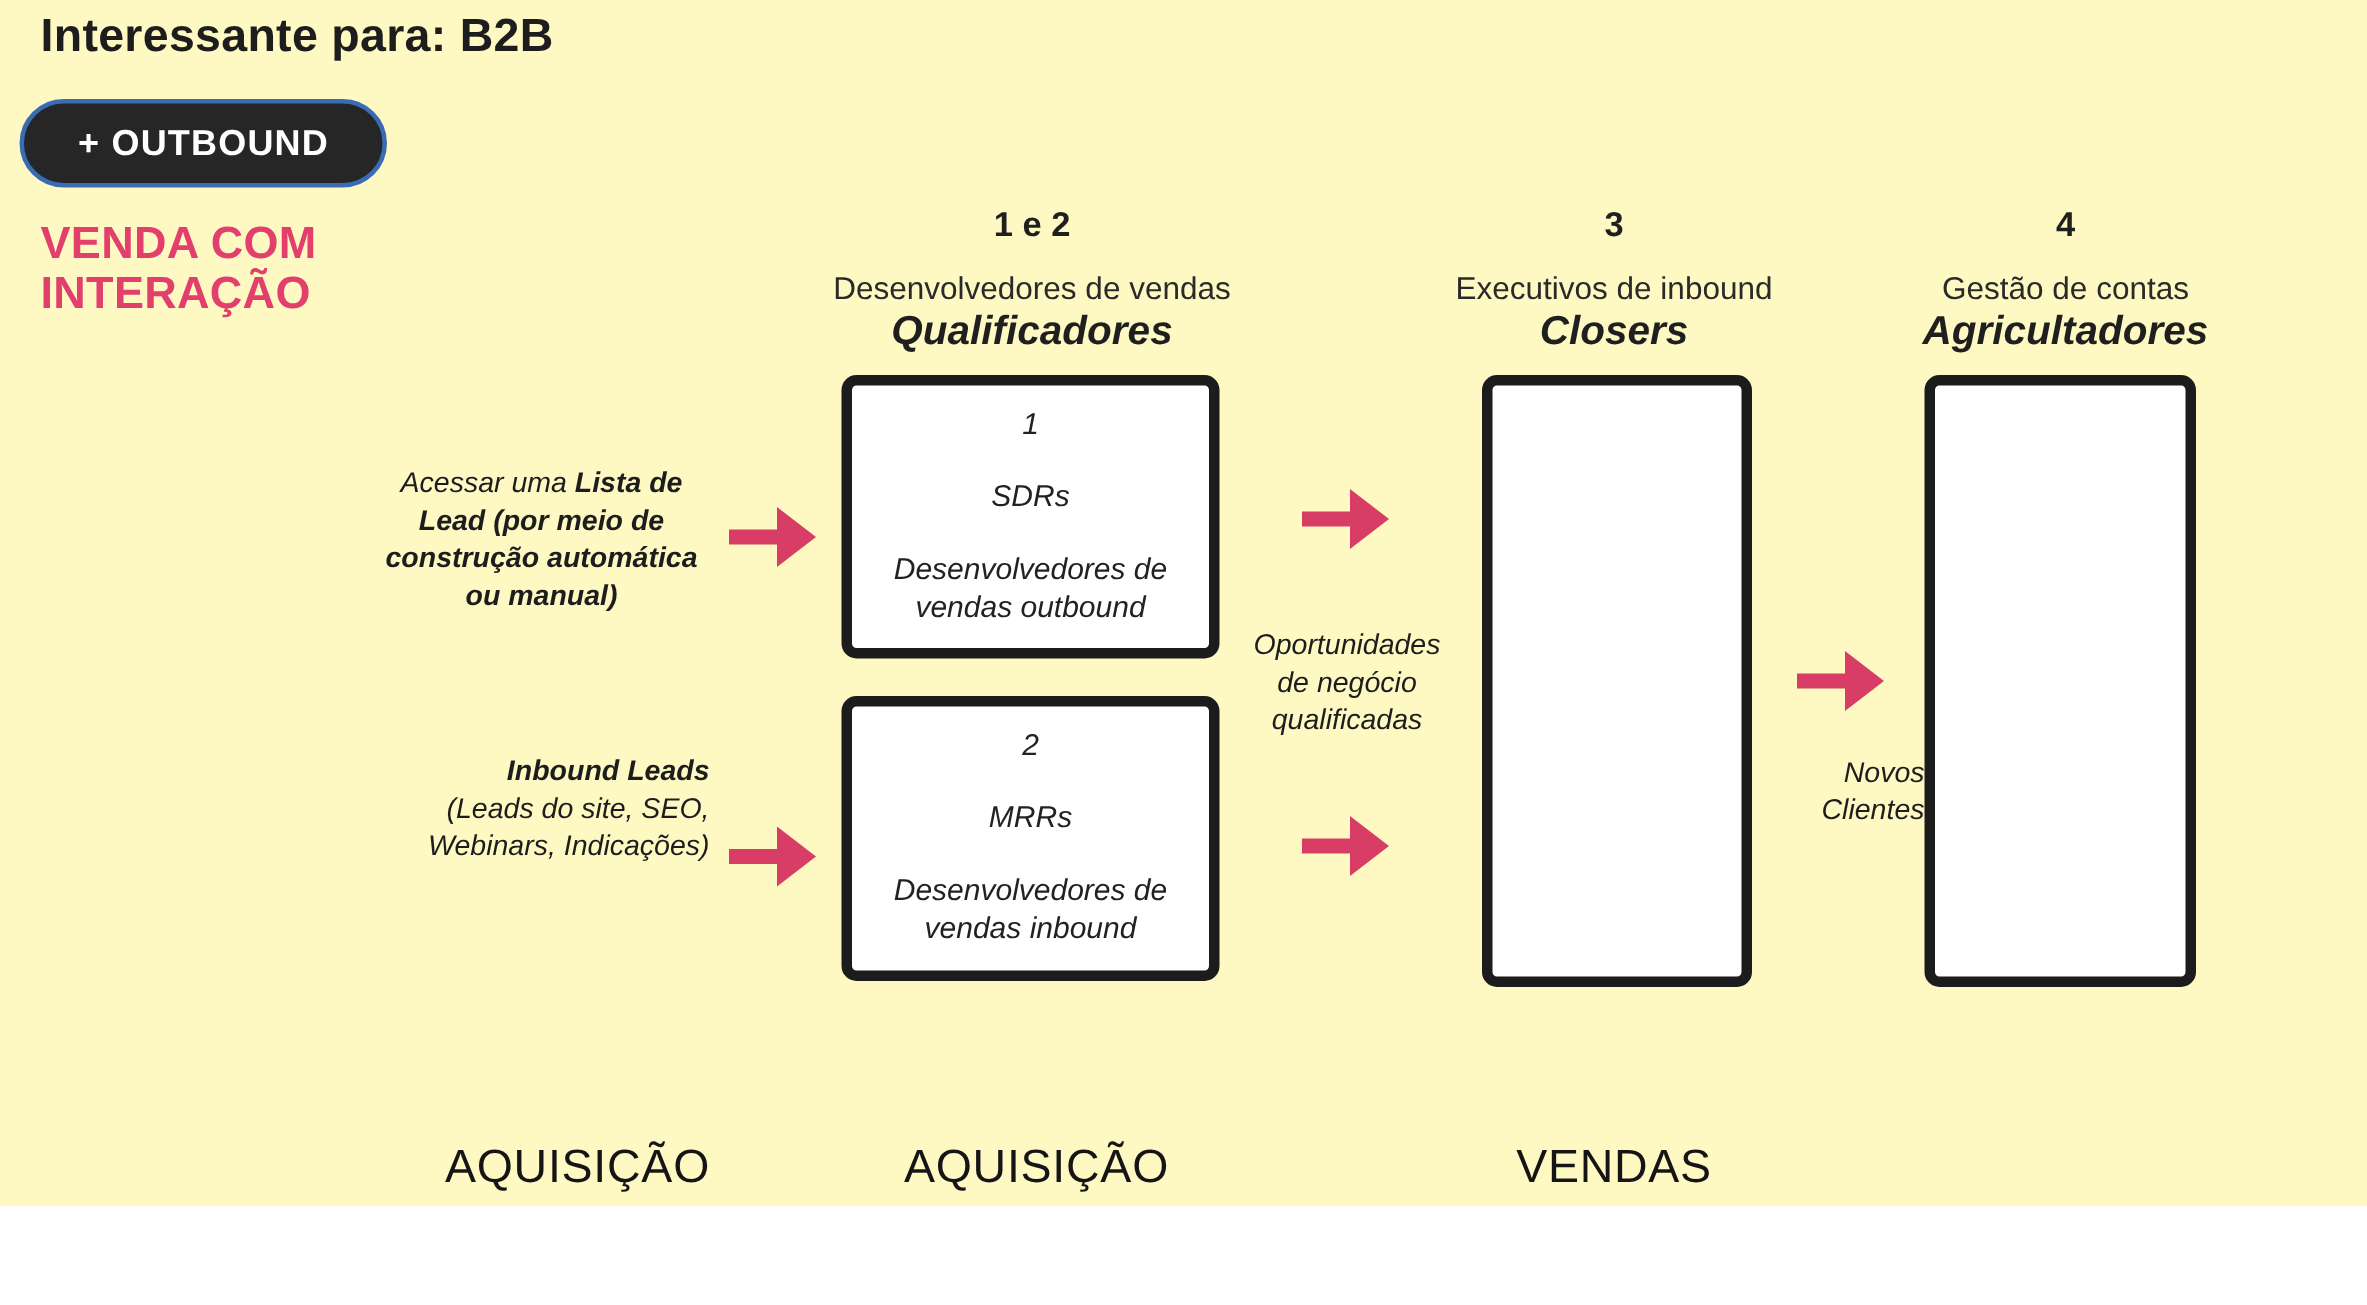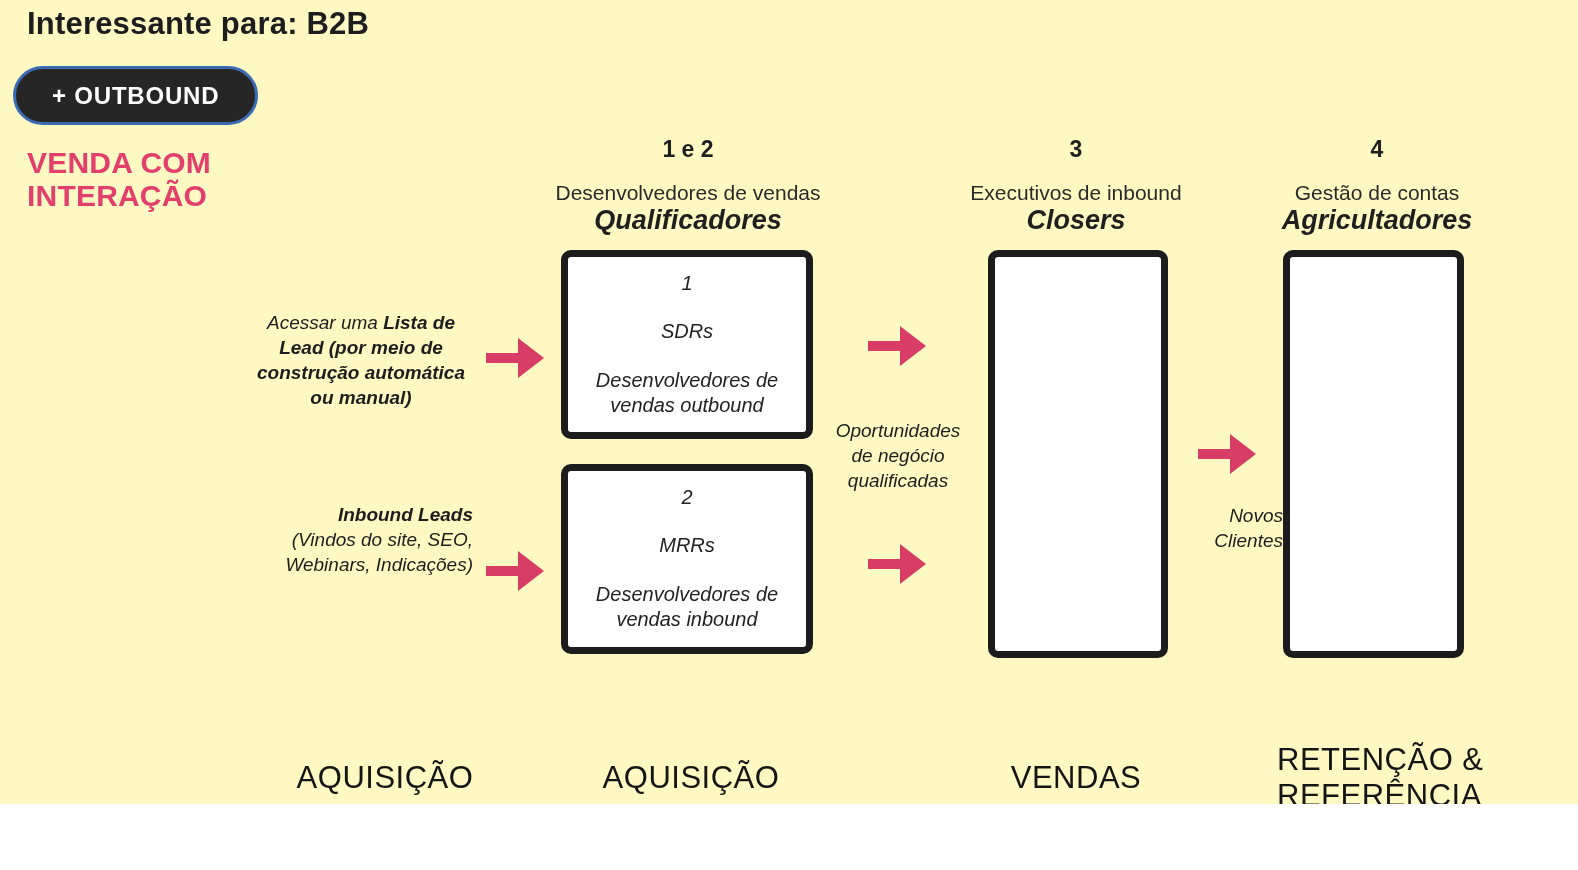--- a/index.html
+++ b/index.html
@@ -91,21 +91,21 @@
     <div class="role">Gestão de contas</div>
     <div class="nick">Agricultadores</div>
   </div>
 
   <div class="note note-lead">
     <span>Acessar uma </span><b>Lista de Lead (por meio de construção automática ou manual)</b>
   </div>
 
   <div class="note note-inbound">
     <div><b>Inbound Leads</b></div>
-    <div>(Vindos do site, SEO,</div>
+    <div>(Leads do site, SEO,</div>
     <div>Webinars, Indicações)</div>
   </div>
 
   <div class="arrow arrow-1">
     <svg viewBox="0 0 58 44" aria-hidden="true">
       <rect x="0" y="17" width="37" height="10" fill="currentColor"></rect>
       <polygon points="32,2 58,22 32,42" fill="currentColor"></polygon>
     </svg>
   </div>
   <div class="arrow arrow-2">
@@ -149,15 +149,14 @@
   </div>
   <div class="box box-sales"></div>
   <div class="box box-retention"></div>
 
   <div class="note note-opportunities">Oportunidades de negócio qualificadas</div>
   <div class="note note-clients">Novos Clientes</div>
 
   <div class="stage stage-1">AQUISIÇÃO</div>
   <div class="stage stage-2">AQUISIÇÃO</div>
   <div class="stage stage-3">VENDAS</div>
-  <div class="stage stage-4">RETENÇÃO &amp; REFERÊNCIA</div>
 
 </div>
 
 </body></html>

